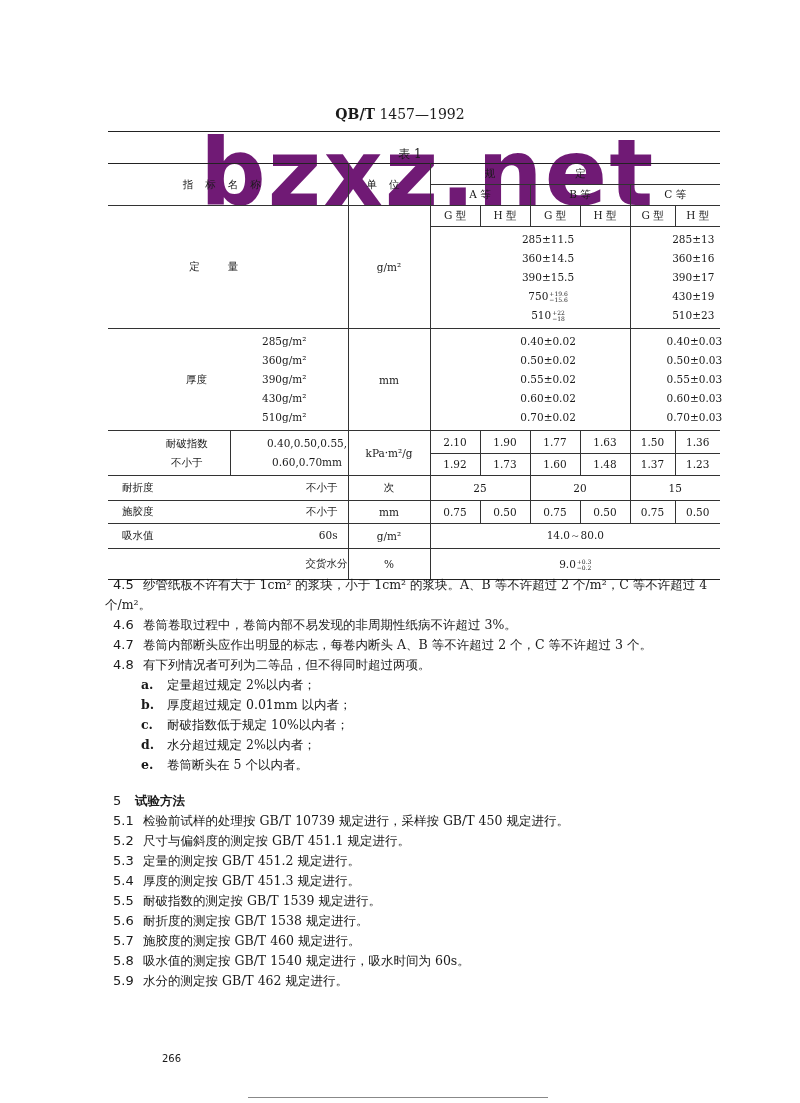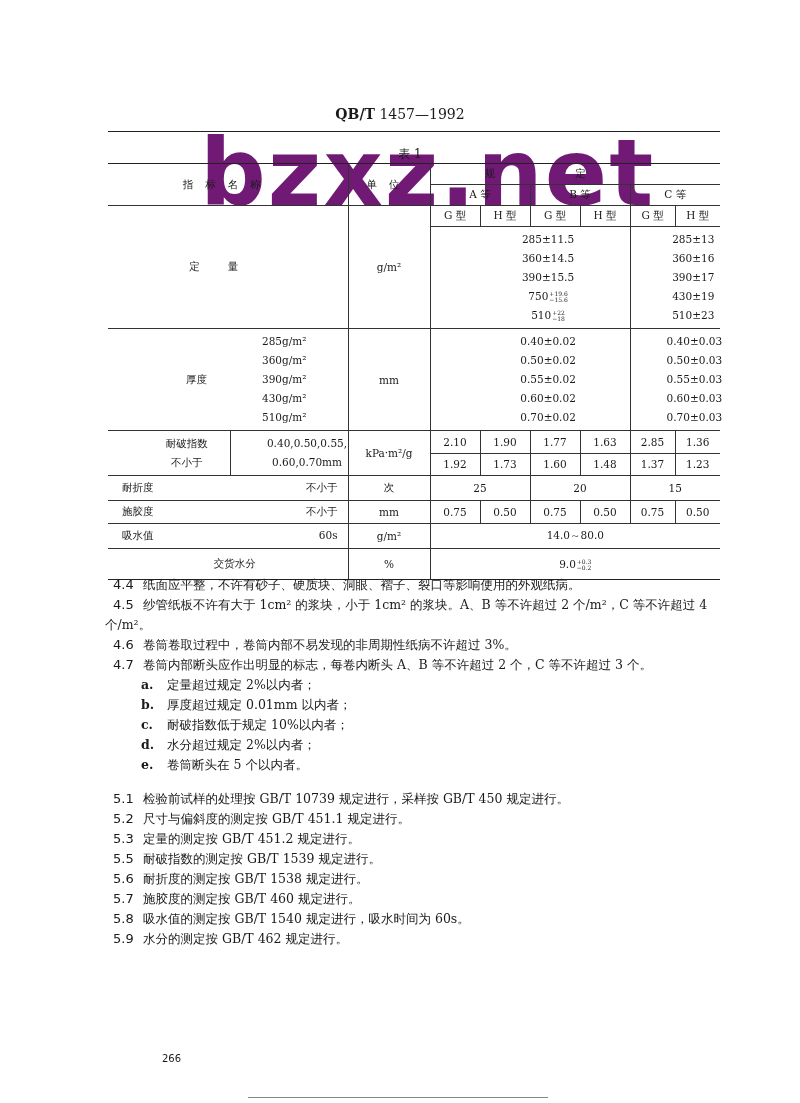--- a/index.html
+++ b/index.html
@@ -146,21 +146,21 @@
     </td>
     <td rowspan="2" class="stack">
       <div>0.40,0.50,0.55,</div>
       <div>0.60,0.70mm</div>
     </td>
     <td rowspan="2">kPa·m²/g</td>
     <td>2.10</td>
     <td>1.90</td>
     <td>1.77</td>
     <td>1.63</td>
-    <td>2.85</td>
+    <td>1.50</td>
     <td class="noright">1.36</td>
   </tr>
   <tr>
     <td>1.92</td>
     <td>1.73</td>
     <td>1.60</td>
     <td>1.48</td>
     <td>1.37</td>
     <td class="noright">1.23</td>
   </tr>
@@ -195,48 +195,50 @@
     <td colspan="3" class="noleft" style="height:24px">
       <div style="display:flex; justify-content:space-between; padding:0 10px 0 14px;">
             <span>吸水值</span>
             <span>60s</span>
           </div>
     </td>
     <td>g/m²</td>
     <td colspan="6" class="noright">14.0～80.0</td>
   </tr>
   <tr class="bottom">
-    <td colspan="3" class="noleft" style="height:30px; text-align:center; padding-left:14px">交货水分</td>
+    <td colspan="3" class="noleft" style="height:30px; text-align:right; padding-left:14px">交货水分</td>
     <td>%</td>
     <td colspan="6" class="noright">
       <span>9.0</span><span class="sub">
             <span>+0.3</span>
             <span>−0.2</span>
           </span>
     </td>
   </tr>
 </tbody>
   </table>
 
 <div class="content">
-  <p class="para"><span class="num">4.4</span><span>纸面应平整，不许有砂子、硬质块、洞眼、褶子、裂口等影响使用的外观纸病。</span></p>
   <p class="para" style="margin-left:-8px"><span class="num" style="margin-left:8px">4.5</span><span>纱管纸板不许有大于 1cm² 的浆块，小于 1cm² 的浆块。A、B 等不许超过 2 个/m²，C 等不许超过 4 个/m²。</span></p>
   <p class="para"><span class="num">4.6</span><span>卷筒卷取过程中，卷筒内部不易发现的非周期性纸病不许超过 3%。</span></p>
   <p class="para"><span class="num">4.7</span><span>卷筒内部断头应作出明显的标志，每卷内断头 A、B 等不许超过 2 个，C 等不许超过 3 个。</span></p>
+  <p class="para"><span class="num">4.8</span><span>有下列情况者可列为二等品，但不得同时超过两项。</span></p>
 
   <div class="list-item"><span class="lbl">a.</span><span>定量超过规定 2%以内者；</span></div>
   <div class="list-item"><span class="lbl">b.</span><span>厚度超过规定 0.01mm 以内者；</span></div>
   <div class="list-item"><span class="lbl">c.</span><span>耐破指数低于规定 10%以内者；</span></div>
   <div class="list-item"><span class="lbl">d.</span><span>水分超过规定 2%以内者；</span></div>
   <div class="list-item"><span class="lbl">e.</span><span>卷筒断头在 5 个以内者。</span></div>
 
-  <div style="margin-top:14px">
+  <div class="section"><span class="num">5</span><span>试验方法</span></div>
+  <div style="margin-top:0">
     <p class="para"><span class="num">5.1</span><span>检验前试样的处理按 GB/T 10739 规定进行，采样按 GB/T 450 规定进行。</span></p>
     <p class="para"><span class="num">5.2</span><span>尺寸与偏斜度的测定按 GB/T 451.1 规定进行。</span></p>
     <p class="para"><span class="num">5.3</span><span>定量的测定按 GB/T 451.2 规定进行。</span></p>
+    <p class="para"><span class="num">5.4</span><span>厚度的测定按 GB/T 451.3 规定进行。</span></p>
     <p class="para"><span class="num">5.5</span><span>耐破指数的测定按 GB/T 1539 规定进行。</span></p>
     <p class="para"><span class="num">5.6</span><span>耐折度的测定按 GB/T 1538 规定进行。</span></p>
     <p class="para"><span class="num">5.7</span><span>施胶度的测定按 GB/T 460 规定进行。</span></p>
     <p class="para"><span class="num">5.8</span><span>吸水值的测定按 GB/T 1540 规定进行，吸水时间为 60s。</span></p>
     <p class="para"><span class="num">5.9</span><span>水分的测定按 GB/T 462 规定进行。</span></p>
   </div>
 </div>
 
 <div class="page-no">266</div>
 <div class="footer-line"></div>

